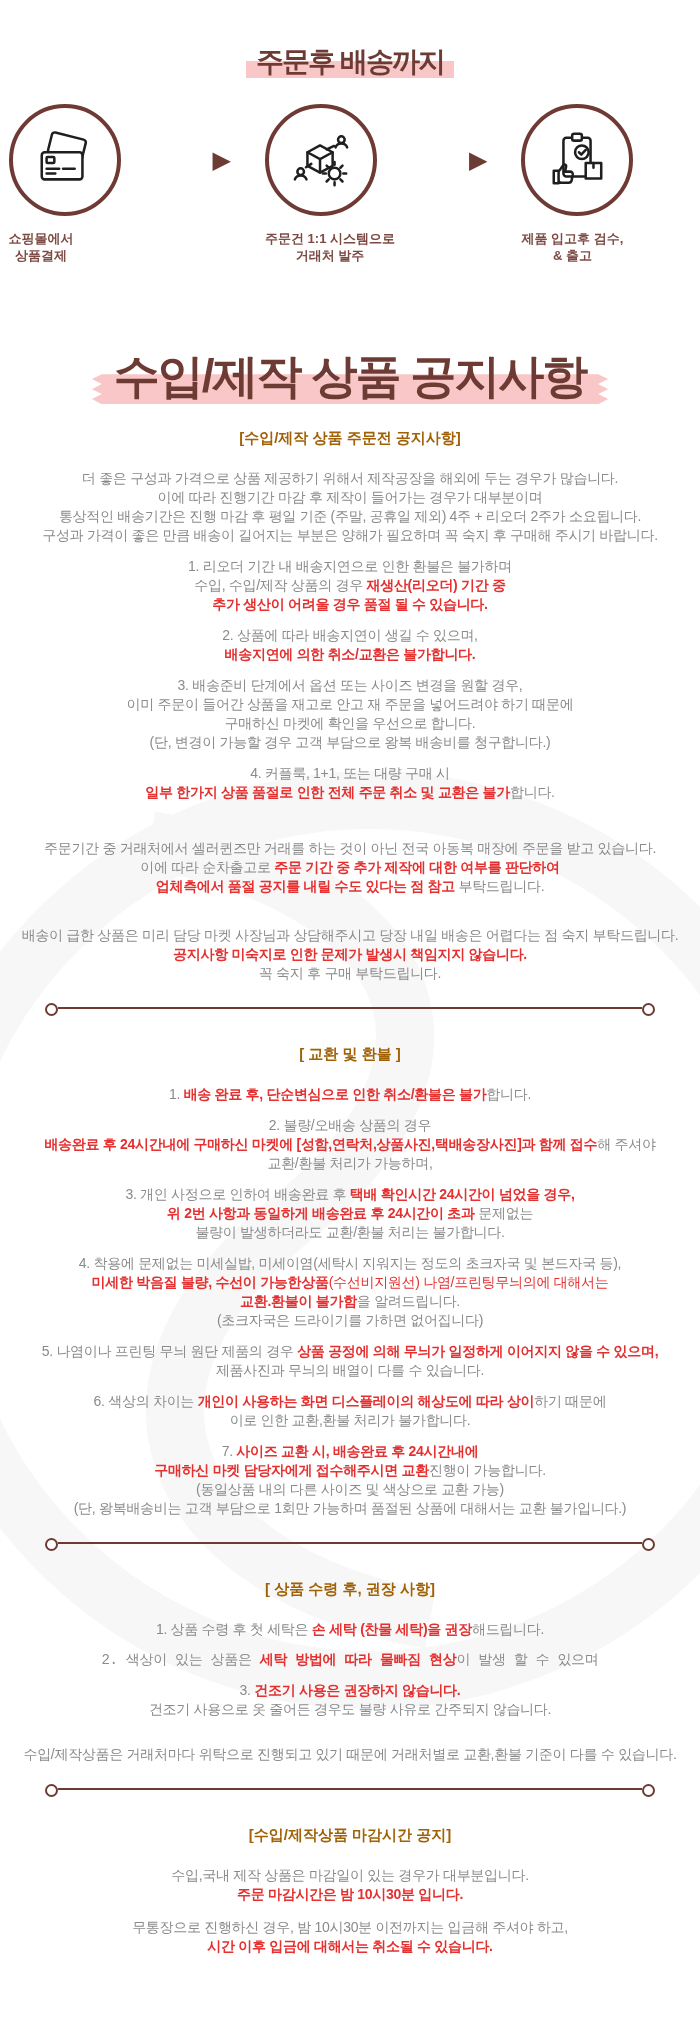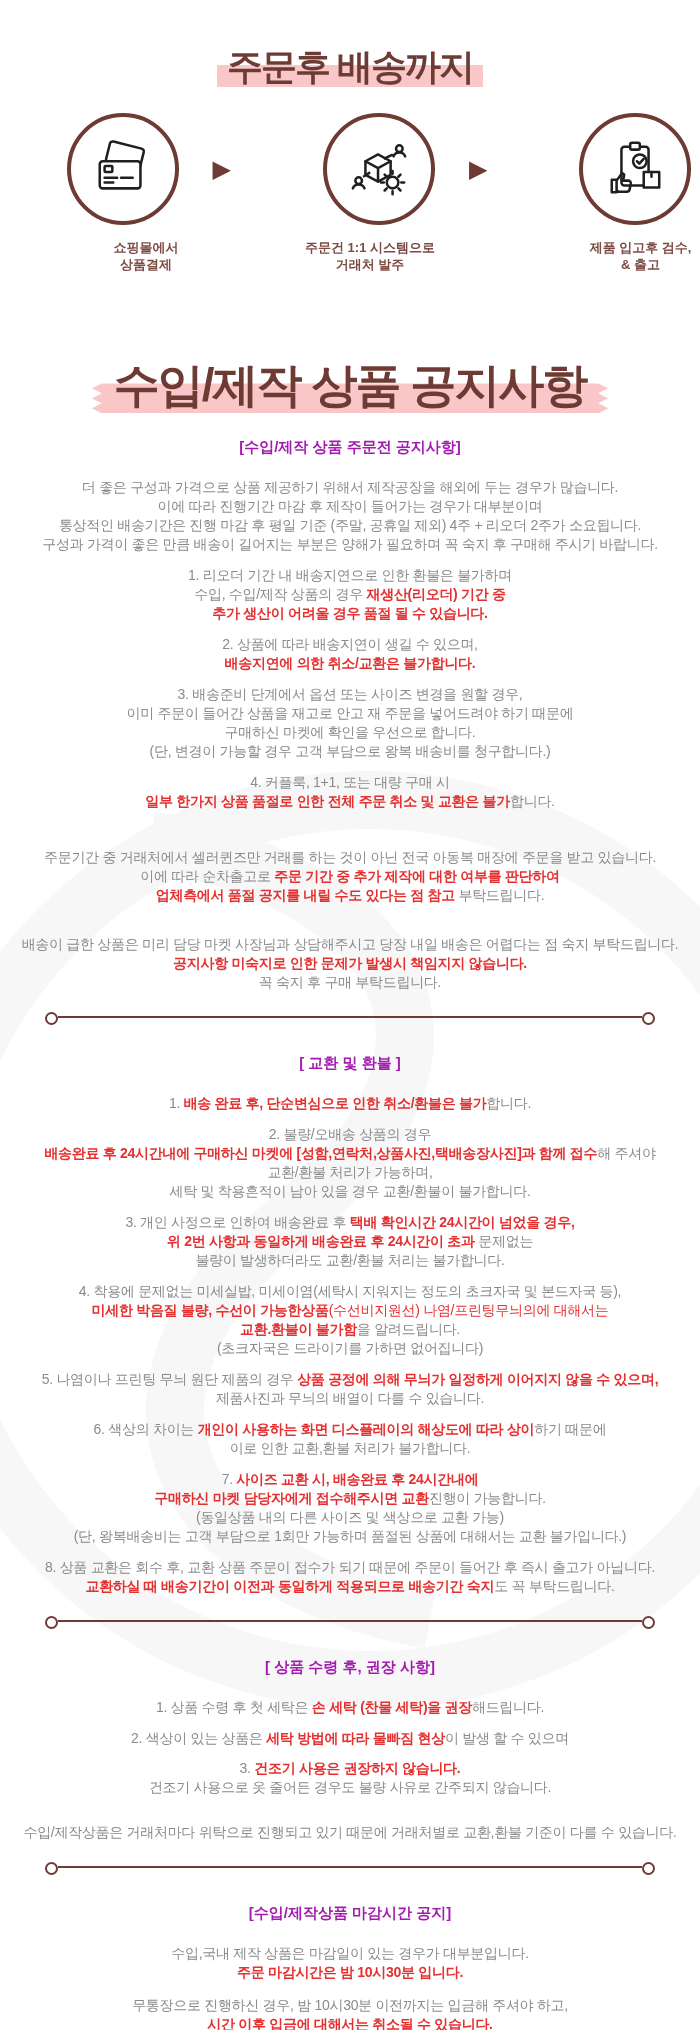--- a/index.html
+++ b/index.html
@@ -3,46 +3,46 @@
 <meta charset="utf-8">
 <style>
   html,body{margin:0;padding:0;background:#fff;}
   .page{position:relative;width:700px;height:2030px;background:#fff;overflow:hidden;
         font-family:"Liberation Sans",sans-serif;}
   .wm{position:absolute;top:590px;left:-160px;z-index:0;pointer-events:none;}
   .content{position:relative;z-index:1;}
 
   
   .hero{padding-top:46px;text-align:center;}
-  .hero-title{display:inline-block;font-size:36px;font-weight:800;color:#6e3b34;
+  .hero-title{display:inline-block;font-size:28px;font-weight:800;color:#6e3b34;
       letter-spacing:-2px;padding:0 10px;line-height:1.15;
       background:linear-gradient(to bottom,transparent 46%,#f9c7c7 46%,#f9c7c7 100%);}
 
   
   .steps{display:flex;justify-content:center;align-items:flex-start;gap:34px;margin-top:26px;}
-  .step{display:flex;flex-direction:column;align-items:flex-end;width:170px;}
+  .step{display:flex;flex-direction:column;align-items:flex-start;width:170px;}
   .step-circle{width:104px;height:104px;border:4px solid #6e3b34;border-radius:50%;
       background:#fff;display:flex;align-items:center;justify-content:center;}
   .step-label{margin-top:14px;color:#7d4b43;font-size:13px;font-weight:600;line-height:17px;
       text-align:center;white-space:pre-line;}
   .arrow{color:#6e3b34;font-size:24px;line-height:24px;margin-top:44px;}
 
   
   .t2zone{margin-top:86px;text-align:center;}
   .t2wrap{position:relative;display:inline-block;}
   .tape{position:absolute;left:-22px;right:-22px;top:24px;height:30px;background:#f9c7c7;
       clip-path:polygon(10px 0,calc(100% - 10px) 0,100% 16%,calc(100% - 10px) 33%,100% 50%,
       calc(100% - 10px) 66%,100% 83%,calc(100% - 10px) 100%,10px 100%,0 83%,10px 66%,0 50%,
       10px 33%,0 16%);}
   .t2{position:relative;z-index:1;font-size:46px;font-weight:800;color:#6e3b34;
       letter-spacing:-2px;line-height:1.15;}
 
   
   .notice{margin-top:26px;padding:0 18px;text-align:center;}
-  .sec-header{font-size:15px;font-weight:bold;color:#a21caf;margin:0 0 21px;}
+  .sec-header{font-size:15px;font-weight:bold;color:#a16207;margin:0 0 21px;}
   .block{margin:0 0 11px;}
   .line{font-size:14px;line-height:19px;color:#8a8a8a;letter-spacing:-0.3px;}
   .seg-r{color:#e53030;font-weight:bold;}
   .seg-rn{color:#e53030;}
   .divider{position:relative;height:0;border-top:2px solid #6e3b34;margin:24px 40px 36px;}
   .divider::before,.divider::after{content:"";position:absolute;top:-6px;width:9px;height:9px;
       border:2px solid #6e3b34;border-radius:50%;background:#fff;}
   .divider::before{left:-13px;}
   .divider::after{right:-13px;}
 
@@ -167,21 +167,20 @@
         </div>
         <div class="divider"></div>
         <div class="sec-header">[ 교환 및 환불 ]</div>
         <div class="block">
           <div class="line"><span>1. </span><span class="seg-r">배송 완료 후, 단순변심으로 인한 취소/환불은 불가</span><span>합니다.</span></div>
         </div>
         <div class="block" style="margin-top: 12px;">
           <div class="line"><span>2. 불량/오배송 상품의 경우</span></div>
           <div class="line"><span class="seg-r">배송완료 후 24시간내에 구매하신 마켓에 [성함,연락처,상품사진,택배송장사진]과 함께 접수</span><span>해 주셔야</span></div>
           <div class="line"><span>교환/환불 처리가 가능하며,</span></div>
-          <div class="line"><span>세탁 및 착용흔적이 남아 있을 경우 교환/환불이 불가합니다.</span></div>
         </div>
         <div class="block" style="margin-top: 12px;">
           <div class="line"><span>3. 개인 사정으로 인하여 배송완료 후 </span><span class="seg-r">택배 확인시간 24시간이 넘었을 경우,</span></div>
           <div class="line"><span class="seg-r">위 2번 사항과 동일하게 배송완료 후 24시간이 초과</span><span> 문제없는</span></div>
           <div class="line"><span>불량이 발생하더라도 교환/환불 처리는 불가합니다.</span></div>
         </div>
         <div class="block" style="margin-top: 12px;">
           <div class="line"><span>4. 착용에 문제없는 미세실밥, 미세이염(세탁시 지워지는 정도의 초크자국 및 본드자국 등),</span></div>
           <div class="line"><span class="seg-r">미세한 박음질 불량, 수선이 가능한상품</span><span class="seg-rn">(수선비지원선) 나염/프린팅무늬의에 대해서는</span></div>
           <div class="line"><span class="seg-r">교환.환불이 불가함</span><span>을 알려드립니다.</span></div>
@@ -194,30 +193,26 @@
         <div class="block" style="margin-top: 12px;">
           <div class="line"><span>6. 색상의 차이는 </span><span class="seg-r">개인이 사용하는 화면 디스플레이의 해상도에 따라 상이</span><span>하기 때문에</span></div>
           <div class="line"><span>이로 인한 교환,환불 처리가 불가합니다.</span></div>
         </div>
         <div class="block" style="margin-top: 12px;">
           <div class="line"><span>7. </span><span class="seg-r">사이즈 교환 시, 배송완료 후 24시간내에</span></div>
           <div class="line"><span class="seg-r">구매하신 마켓 담당자에게 접수해주시면 교환</span><span>진행이 가능합니다.</span></div>
           <div class="line"><span>(동일상품 내의 다른 사이즈 및 색상으로 교환 가능)</span></div>
           <div class="line"><span>(단, 왕복배송비는 고객 부담으로 1회만 가능하며 품절된 상품에 대해서는 교환 불가입니다.)</span></div>
         </div>
-        <div class="block" style="margin-top: 12px;">
-          <div class="line"><span>8. 상품 교환은 회수 후, 교환 상품 주문이 접수가 되기 때문에 주문이 들어간 후 즉시 출고가 아닙니다.</span></div>
-          <div class="line"><span class="seg-r">교환하실 때 배송기간이 이전과 동일하게 적용되므로 배송기간 숙지</span><span>도 꼭 부탁드립니다.</span></div>
-        </div>
         <div class="divider"></div>
         <div class="sec-header">[ 상품 수령 후, 권장 사항]</div>
         <div class="block">
           <div class="line"><span>1. 상품 수령 후 첫 세탁은 </span><span class="seg-r">손 세탁 (찬물 세탁)을 권장</span><span>해드립니다.</span></div>
         </div>
-        <div class="block" style="margin-top: 12px;">
+        <div class="block" style="margin-top: 12px; font-family: Liberation Mono, monospace;">
           <div class="line"><span>2. 색상이 있는 상품은 </span><span class="seg-r">세탁 방법에 따라 물빠짐 현상</span><span>이 발생 할 수 있으며</span></div>
         </div>
         <div class="block" style="margin-top: 0;">
           <div class="line"><span>3. </span><span class="seg-r">건조기 사용은 권장하지 않습니다.</span></div>
           <div class="line"><span>건조기 사용으로 옷 줄어든 경우도 불량 사유로 간주되지 않습니다.</span></div>
         </div>
         <div class="block" style="margin-top: 26px;">
           <div class="line"><span>수입/제작상품은 거래처마다 위탁으로 진행되고 있기 때문에 거래처별로 교환,환불 기준이 다를 수 있습니다.</span></div>
         </div>
         <div class="divider"></div>

